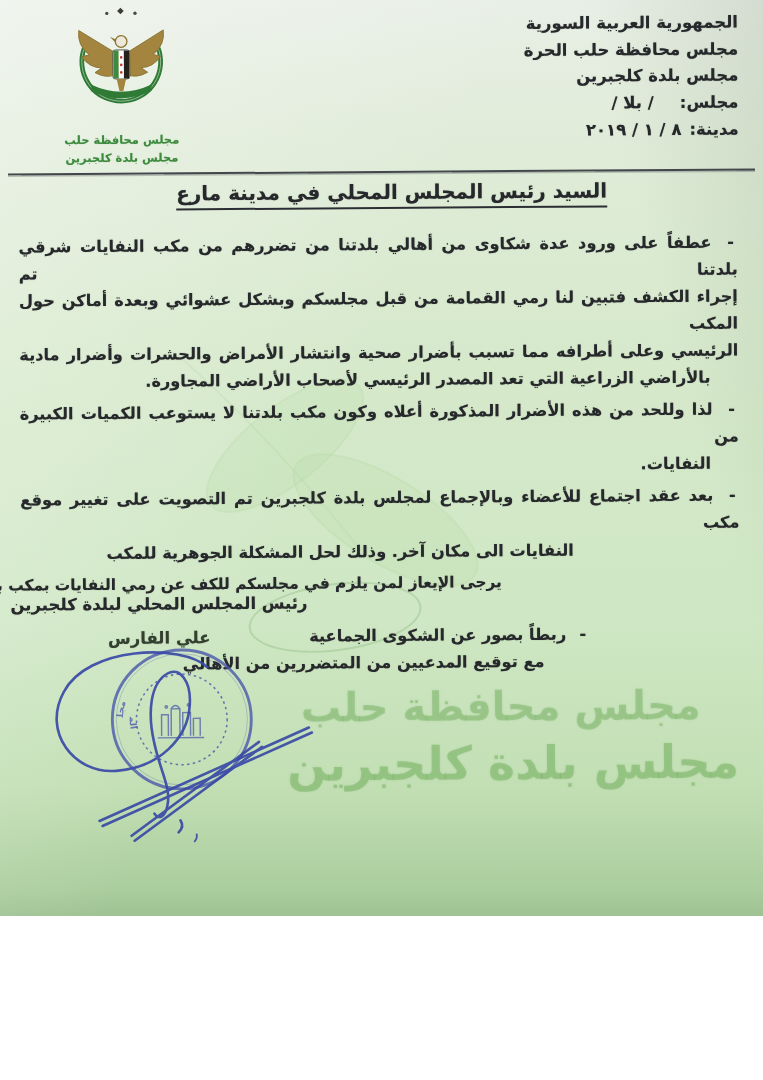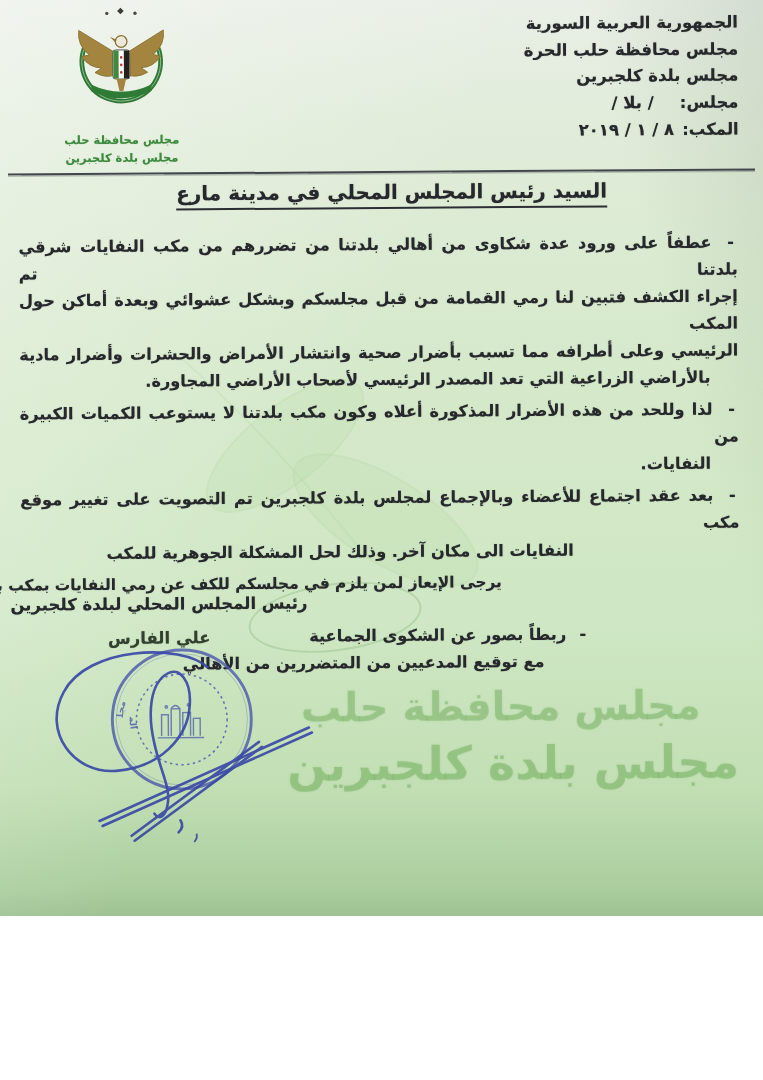--- a/index.html
+++ b/index.html
@@ -107,21 +107,21 @@
       </div>
 
       <div class="header-text txt">
         <div>الجمهورية العربية السورية</div>
         <div>مجلس محافظة حلب الحرة</div>
         <div>مجلس بلدة كلجبرين</div>
         <div class="meta-row">
           <span>مجلس:</span><span class="val">/ بلا /</span>
         </div>
         <div class="meta-row date">
-          <span>المكب:</span><span class="val">٨ / ١ / ٢٠١٩</span>
+          <span>مدينة:</span><span class="val">٨ / ١ / ٢٠١٩</span>
         </div>
       </div>
 
       <div class="rule"></div>
 
       <div class="title txt">
         <span>السيد رئيس المجلس المحلي في مدينة مارع</span>
       </div>
 
       <div class="body txt">

